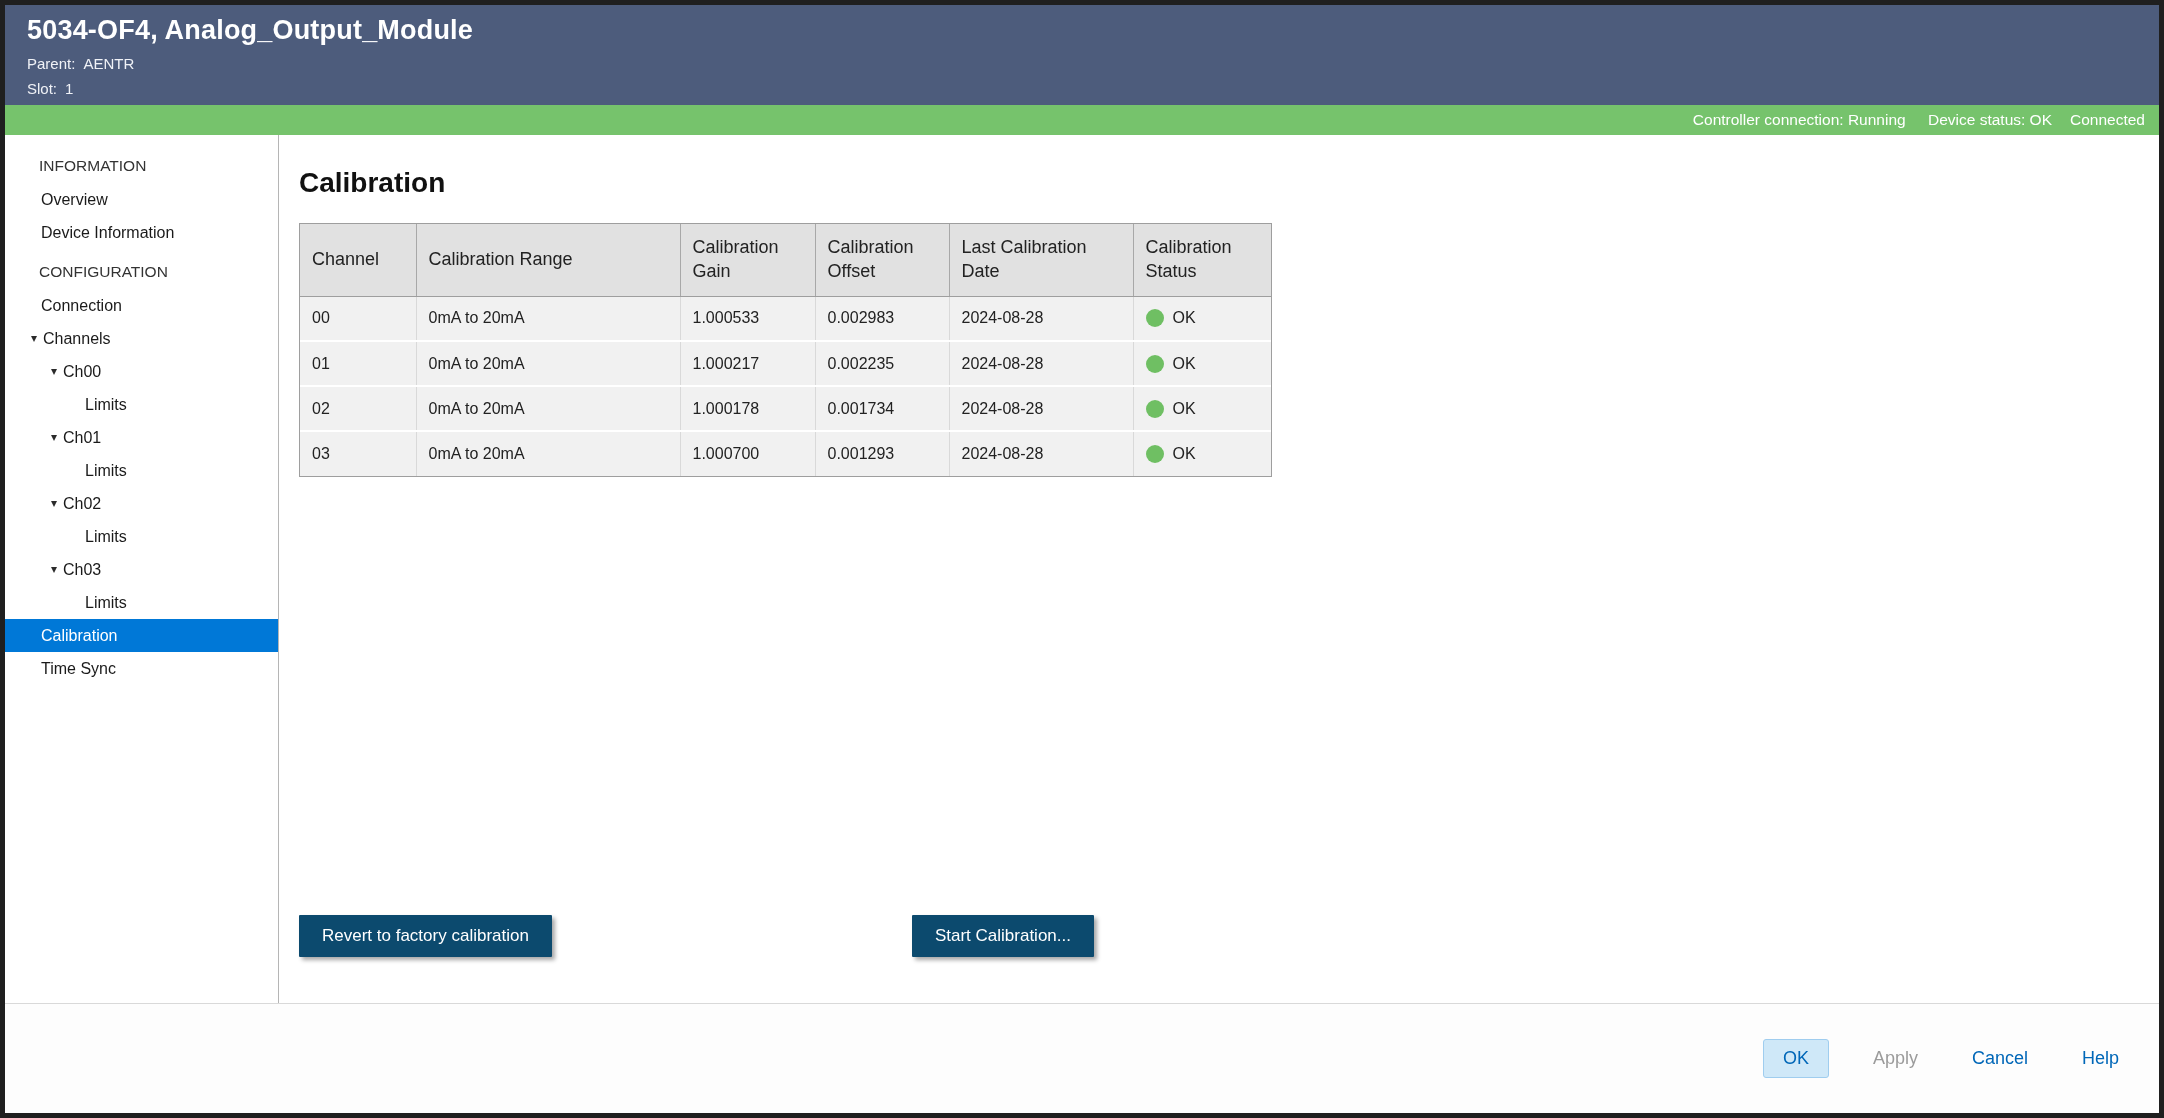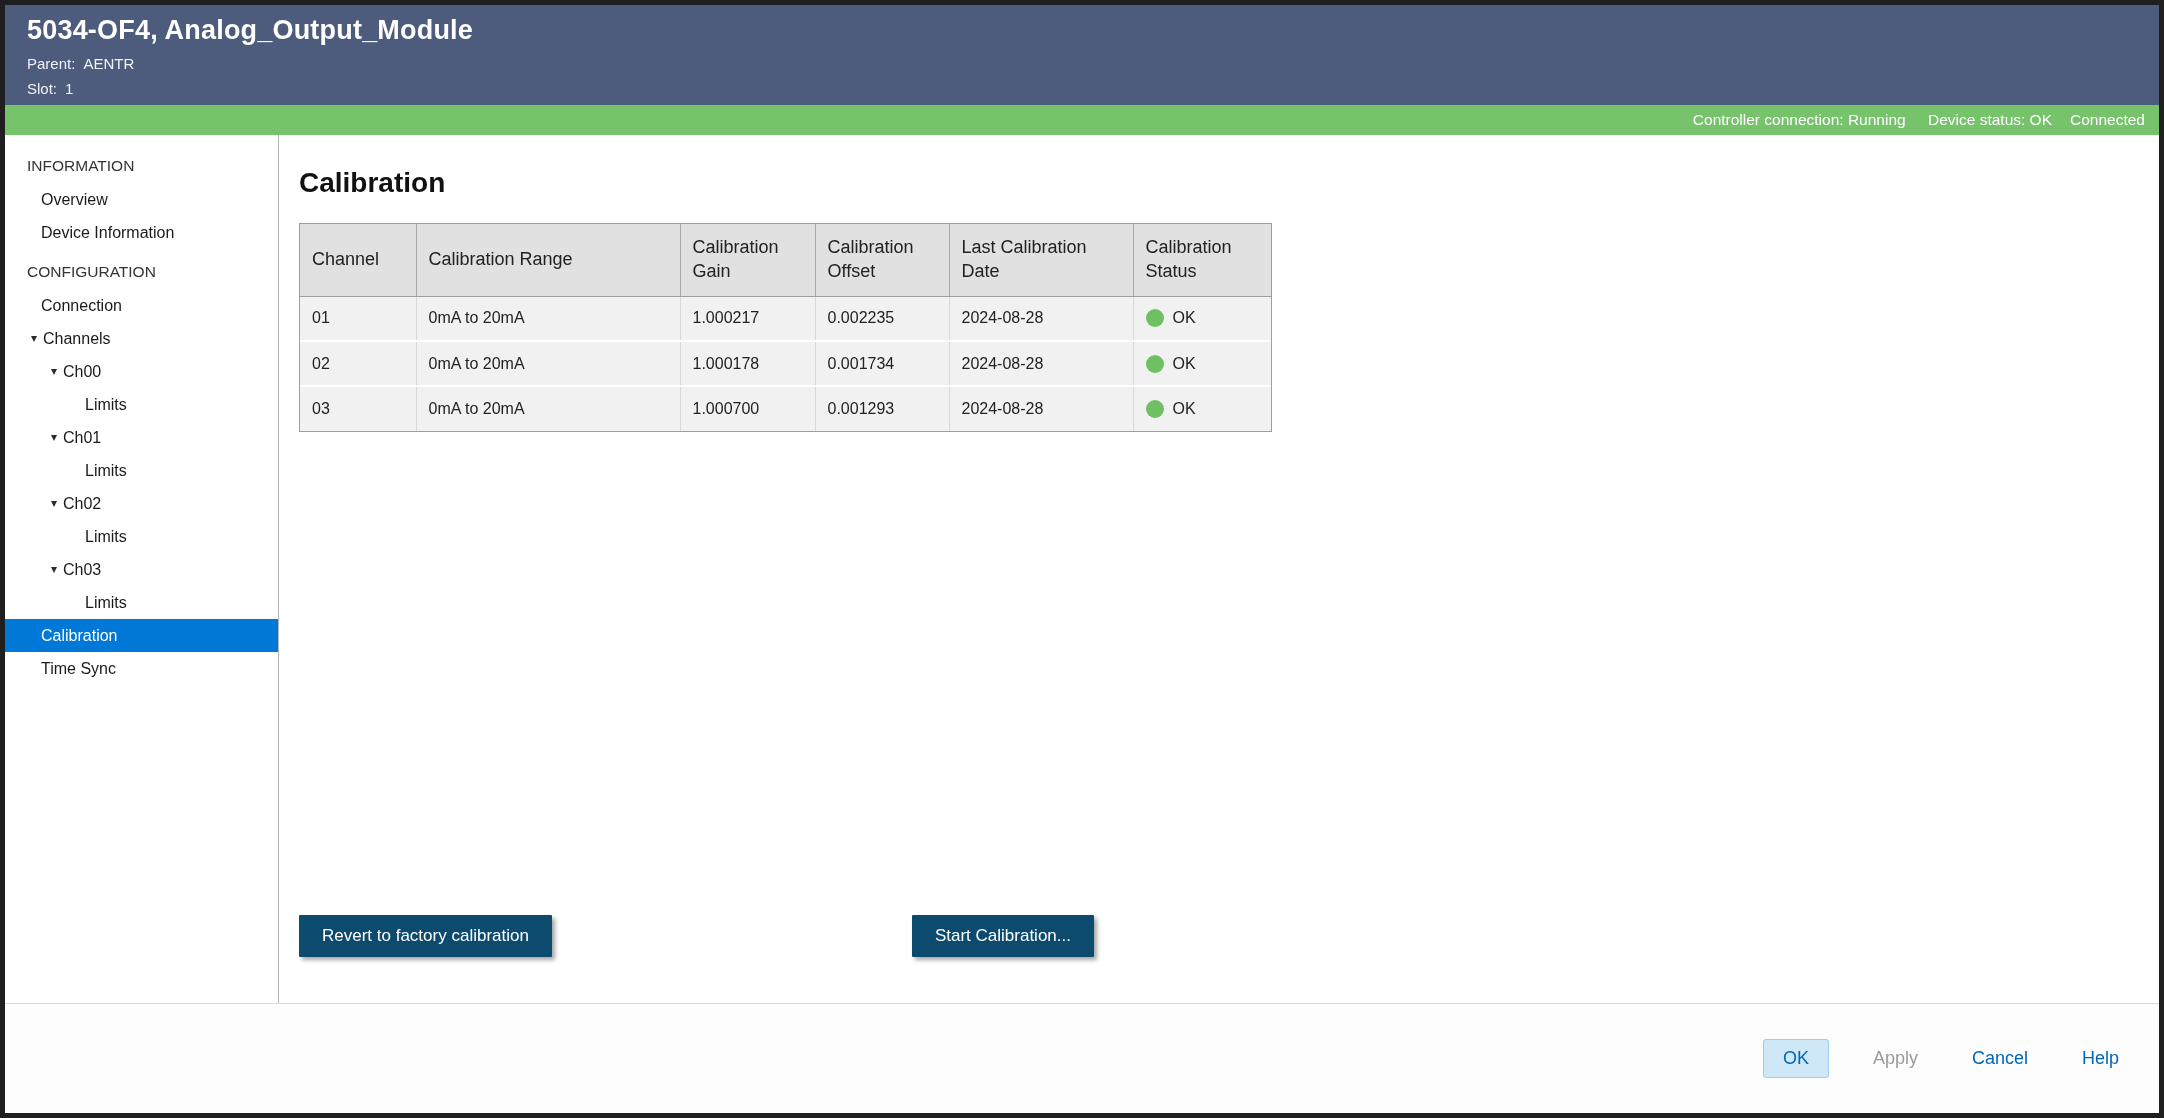--- a/index.html
+++ b/index.html
@@ -23,21 +23,21 @@
   
   .connbar { background:#76c36c; color:#ffffff; height:30px; flex:0 0 auto;
              display:flex; align-items:center; justify-content:flex-end;
              padding:0 14px; font-size:15.5px; }
   .connbar-left span { margin-right:18px; }
 
   
   .body-area { flex:1 1 auto; display:flex; min-height:0; }
   .sidebar { width:274px; flex:0 0 auto; border-right:1px solid #b5b5b5; background:#ffffff;
              padding-top:12px; color:#1a1a1a; overflow:hidden; }
-  .side-section { padding-left:22px; font-size:15.5px; color:#333333; margin:14px 0 8px 0; }
+  .side-section { padding-left:34px; font-size:15.5px; color:#333333; margin:14px 0 8px 0; }
   .side-section:first-child { margin-top:10px; }
   .side-item { height:33px; line-height:33px; font-size:16px; color:#1a1a1a; cursor:default;
                display:flex; align-items:center; white-space:nowrap; }
   .side-item .chev { width:18px; flex:0 0 auto; font-size:12px; color:#2b2b2b; text-align:center; }
   .ind1 { padding-left:36px; }
   .ind1c { padding-left:20px; }
   .ind2c { padding-left:40px; }
   .ind3 { padding-left:80px; }
   .side-item.selected { background:#0078d7; color:#ffffff; }
 
@@ -159,20 +159,33 @@
               <th>Channel</th>
               <th>Calibration Range</th>
               <th>Calibration Gain</th>
               <th>Calibration Offset</th>
               <th>Last Calibration Date</th>
               <th>Calibration Status</th>
             </tr>
           </thead>
           <tbody>
             <tr>
+              <td>00</td>
+              <td>0mA to 20mA</td>
+              <td>1.000533</td>
+              <td>0.002983</td>
+              <td>2024-08-28</td>
+              <td>
+                <span class="status-cell">
+                    <span class="status-dot"></span>
+                    <span>OK</span>
+                  </span>
+              </td>
+            </tr>
+            <tr>
               <td>01</td>
               <td>0mA to 20mA</td>
               <td>1.000217</td>
               <td>0.002235</td>
               <td>2024-08-28</td>
               <td>
                 <span class="status-cell">
                     <span class="status-dot"></span>
                     <span>OK</span>
                   </span>

